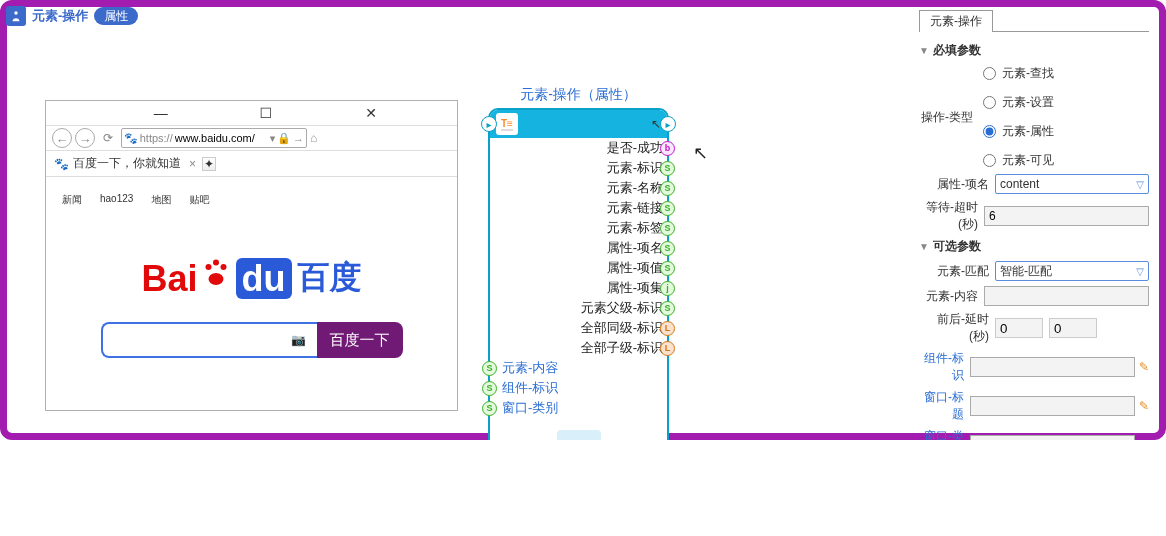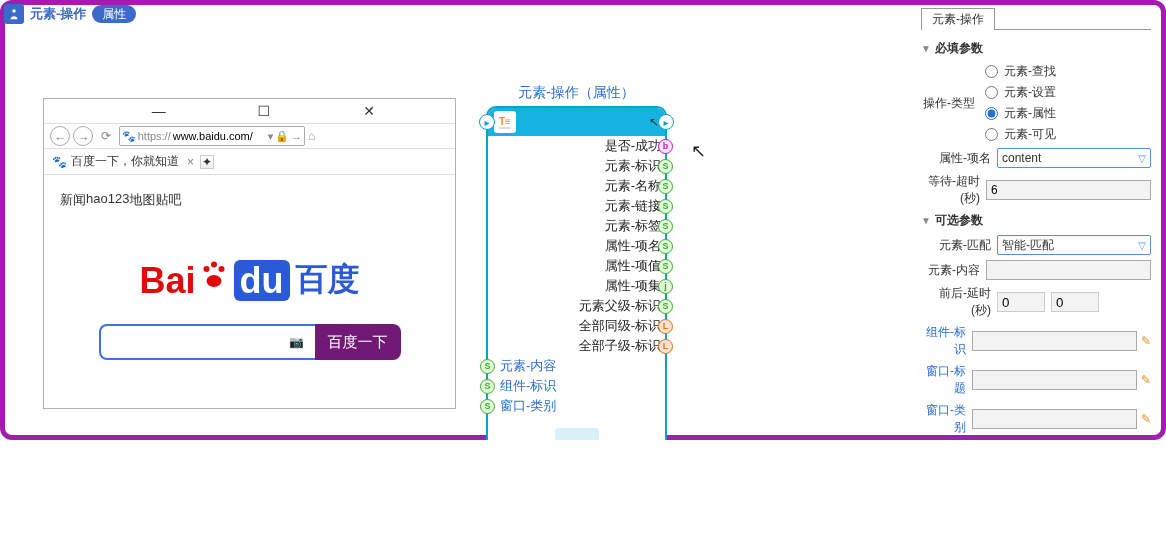--- a/index.html
+++ b/index.html
@@ -1,17 +1,17 @@
 <!DOCTYPE html>
 <html><head>
 <meta charset="utf-8">
 <style>
 *{box-sizing:border-box;font-family:"Microsoft YaHei",Arial,sans-serif;margin:0;padding:0}
 body{background:#fff;font-size:12px;color:#333}
-.app{width:1166px;height:440px;border:5px solid #a21caf;border-radius:12px;position:relative;background:#fff}
+.app{width:1166px;height:440px;border:7px solid #a21caf;border-radius:12px;position:relative;background:#fff}
 .topbar{position:absolute;top:-1px;left:-1px;display:flex;align-items:center;gap:6px}
 .topbar-icon{width:20px;height:20px;background:#3b6acb;border-radius:3px;display:flex;align-items:center;justify-content:center}
 .topbar-icon svg{width:14px;height:14px;fill:#fff}
 .topbar-title{color:#3b6acb;font-size:13px;font-weight:bold}
 .topbar-badge{background:#3b6acb;color:#fff;padding:0 10px;border-radius:10px;font-size:12px;height:18px;line-height:18px}
 .browser{position:absolute;left:38px;top:93px;width:413px;height:311px;border:1px solid #b0b0b0;background:#fff}
 .browser-title{display:flex;align-items:center;justify-content:flex-end;gap:18px;padding:4px 10px 4px 8px;font-size:13px}
 .browser-title span{flex:1}
 .winbtn{font-size:14px;color:#333;padding:0 6px}
 .toolbar{display:flex;align-items:center;gap:3px;padding:2px 6px;border-top:1px solid #ddd;border-bottom:1px solid #ddd}
@@ -19,21 +19,21 @@
 .refresh{width:20px;height:20px;display:flex;align-items:center;justify-content:center;color:#888}
 .urlbar{flex:0 0 186px;height:20px;border:1px solid #aaa;border-radius:2px;display:flex;align-items:center;font-size:11px;padding:0 2px;gap:2px}
 .url-icon{color:#3b6acb;font-weight:bold}
 .url-text{flex:1;white-space:nowrap;overflow:hidden;color:#000}
 .searchbar{flex:1;height:20px;border:1px solid #aaa;border-radius:2px;display:flex;align-items:center;padding:0 4px;color:#888;font-size:11px}
 .tabstrip{display:flex;align-items:center;padding:4px 8px;gap:6px;font-size:12px;border-bottom:1px solid #ddd}
 .tab{display:flex;align-items:center;gap:4px}
 .tab-ico{color:#3b6acb}
 .tab-close{color:#888;margin-left:4px}
 .newtab{width:14px;height:14px;border:1px solid #ccc;display:flex;align-items:center;justify-content:center;background:linear-gradient(#fff,#eee)}
-.page-links{display:flex;padding:16px 16px 0;font-size:13px;color:#333}
+.page-links{display:flex;gap:18px;padding:16px 16px 0;font-size:10px;color:#333}
 .logo{display:flex;align-items:center;justify-content:center;margin-top:48px}
 .logo-text{font-size:36px;font-weight:bold}
 .bai{color:#e10909}
 .du{background:#2a5ad7;color:#fff;border-radius:6px;padding:0 6px;margin:0 2px}
 .paw{display:inline-flex;align-items:center;justify-content:center}
 .paw svg{width:36px;height:36px}
 .zh{color:#2a5ad7;font-size:32px;font-weight:bold;margin-left:4px}
 .searchbox{display:flex;justify-content:center;margin-top:22px}
 .searchbox-input{width:216px;height:36px;border:2px solid #3d71e4;border-right:none;border-radius:8px 0 0 8px;display:flex;align-items:center;justify-content:flex-end;padding-right:10px}
 .searchbox-btn{width:86px;height:36px;background:#701a75;color:#fff;border-radius:0 8px 8px 0;display:flex;align-items:center;justify-content:center;font-size:15px}
@@ -61,21 +61,21 @@
 .node-img{display:flex;justify-content:center;padding:12px 0}
 .node-img-placeholder{width:44px;height:34px;background:#d9f0fb;border-radius:4px;display:flex;align-items:center;justify-content:center}
 .cursor-external{position:absolute;left:686px;top:135px;font-size:18px;color:#222}
 .panel{position:absolute;right:10px;top:3px;width:230px}
 .panel-tab{display:inline-block;border:1px solid #999;border-bottom:none;background:#fff;padding:2px 10px;font-size:12px;position:relative;z-index:2}
 .panel-body{border-top:1px solid #999;margin-top:-1px;padding-top:8px;font-size:12px}
 .section-hdr{display:flex;align-items:center;gap:4px;color:#333;font-weight:bold;margin:2px 0 6px}
 .section-hdr .tri{color:#888;font-size:10px}
 .r-row{display:flex;align-items:center;margin-bottom:5px}
 .r-label{width:56px;text-align:center;margin-right:8px;color:#333}
-.radio-col{display:flex;flex-direction:column;gap:4px}
+.radio-col{display:flex;flex-direction:column;gap:12px}
 .radio-item{display:flex;align-items:center;gap:6px}
 .radio-item input{accent-color:#2a6ed4}
 .field{display:flex;align-items:center;margin-bottom:5px}
 .f-label{width:70px;text-align:right;margin-right:6px;color:#333}
 .f-input{flex:1;height:20px;border:1px solid #aaa;background:#f3f3f3;padding:0 4px;font-size:12px}
 .f-select{flex:1;height:20px;border:1px solid #5a8de0;background:#fff;display:flex;align-items:center;justify-content:space-between;padding:0 4px;color:#333;border-radius:2px}
 .f-select .sel-arr{color:#5a8de0;font-size:10px}
 .f-half{width:48px;height:20px;border:1px solid #ccc;background:#f3f3f3;padding:0 4px;margin-right:6px}
 .link-label{width:70px;text-align:right;margin-right:6px;color:#2a6ed4}
 .edit-ico{color:#e28a1a;margin-left:4px}

